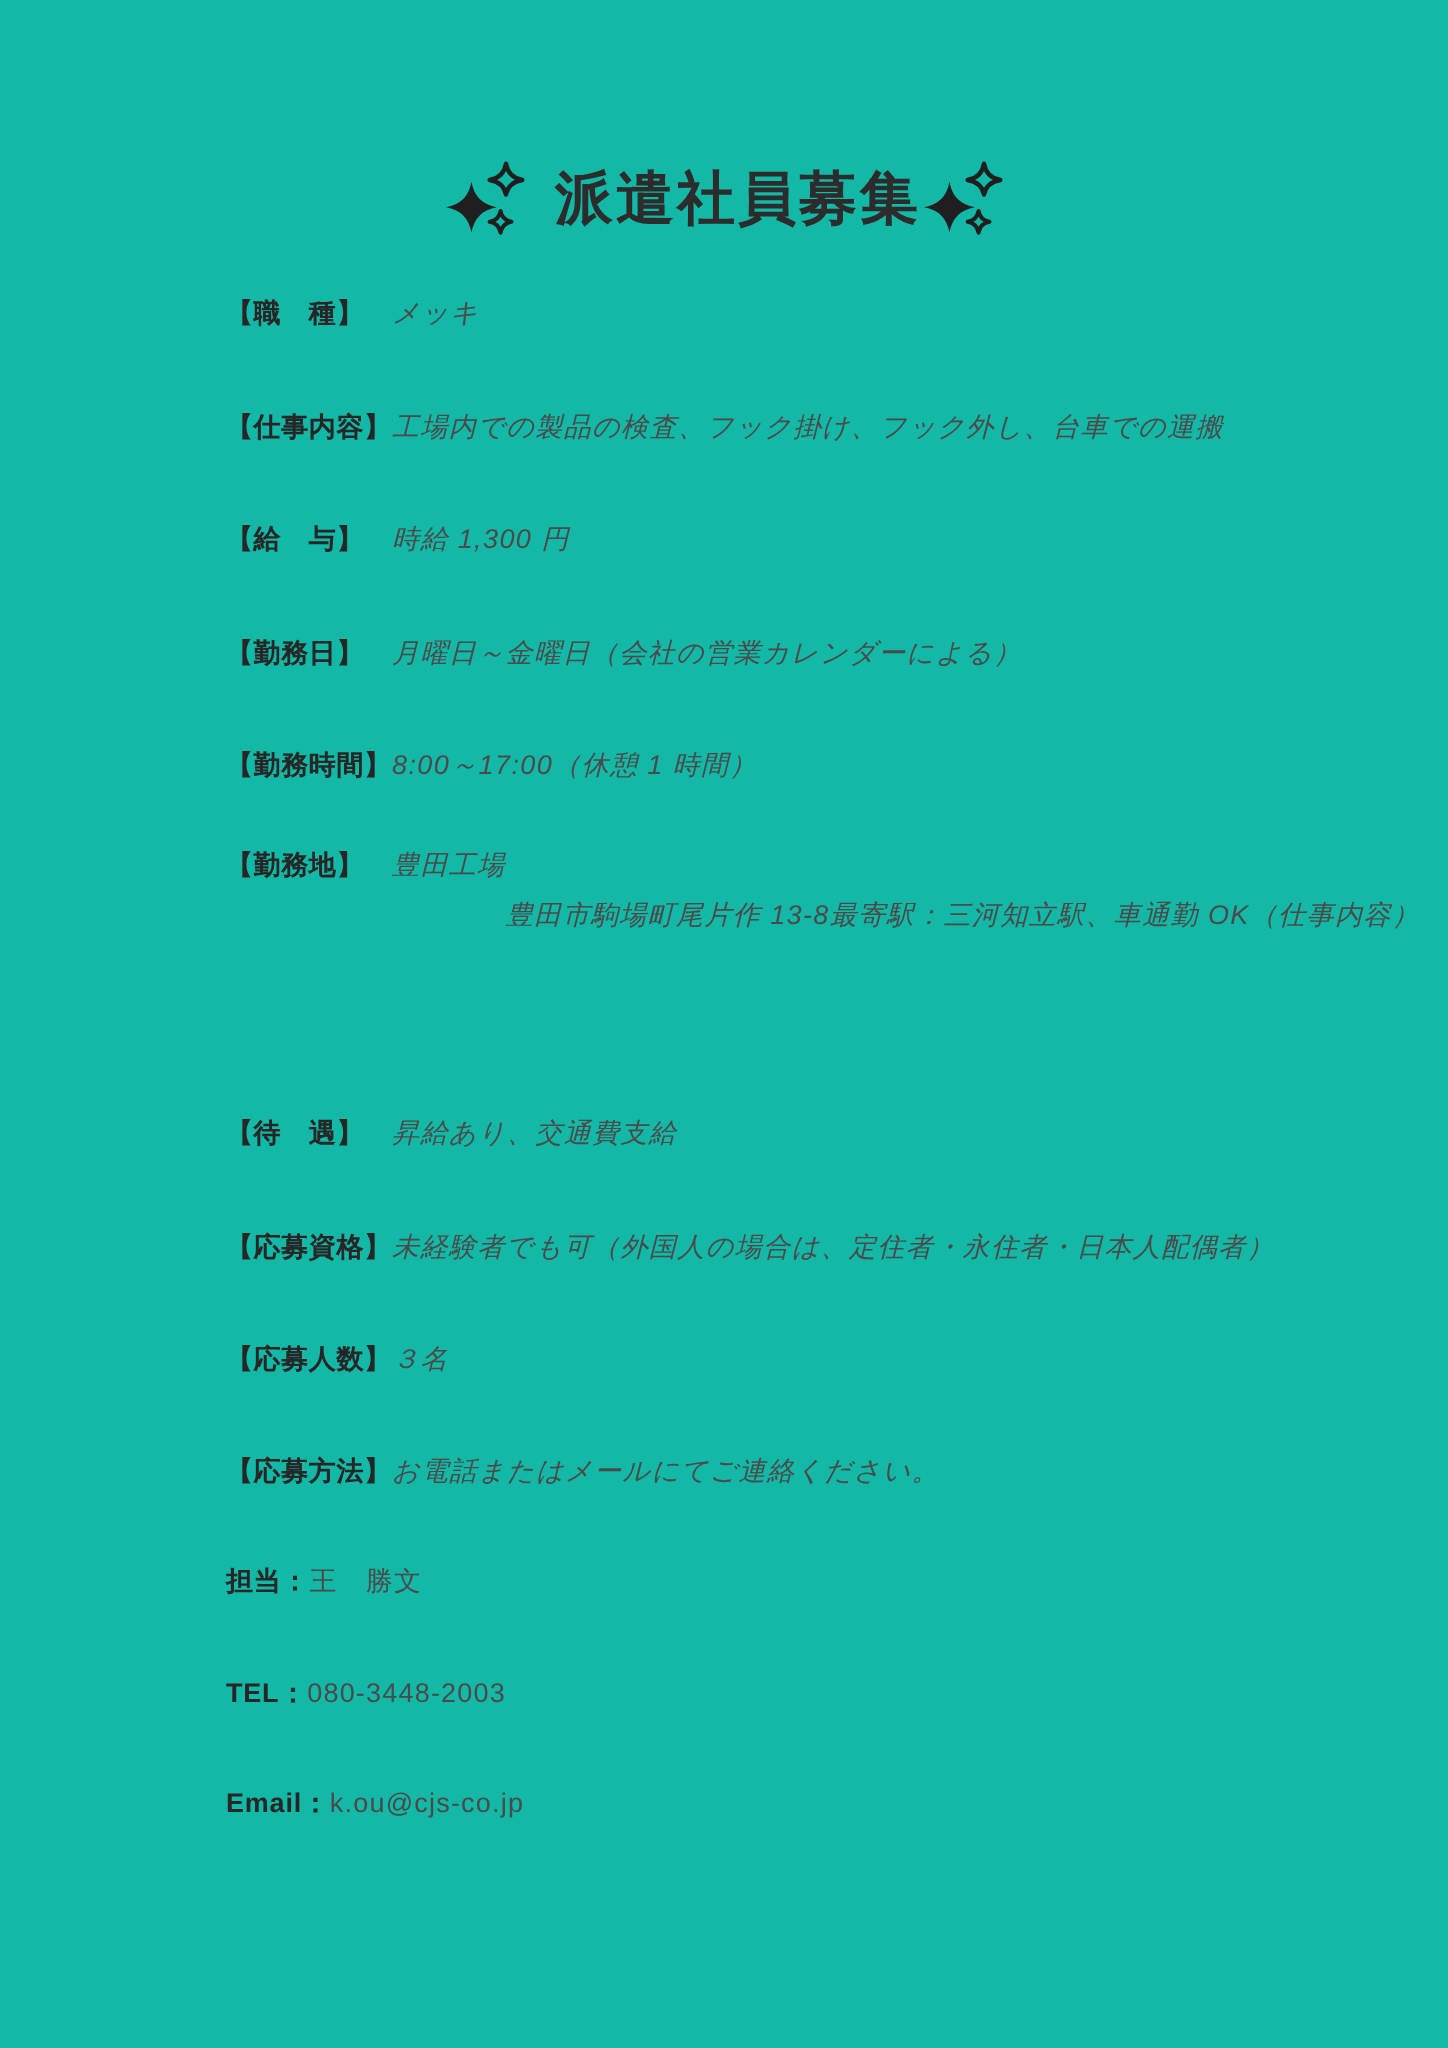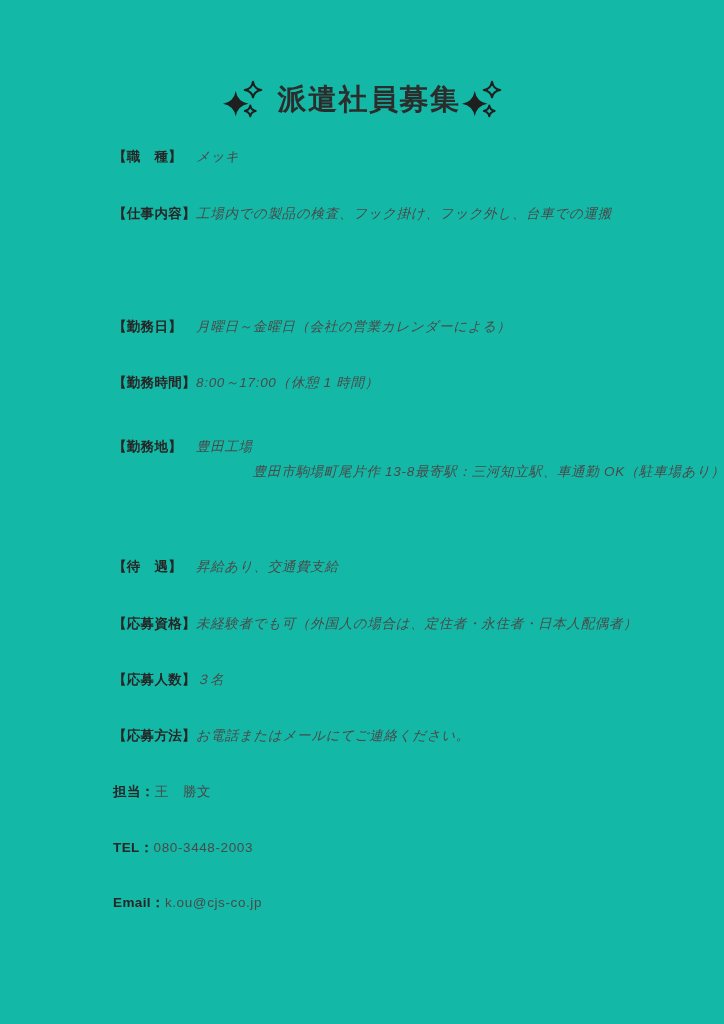--- a/index.html
+++ b/index.html
@@ -107,37 +107,41 @@
   <div class="row" style="top:148px">
     <span class="lbl">【職　種】</span>
     <span class="val">メッキ</span>
   </div>
 
   <div class="row" style="top:205px">
     <span class="lbl">【仕事内容】</span>
     <span class="val">工場内での製品の検査、フック掛け、フック外し、台車での運搬</span>
   </div>
 
+  <div class="row" style="top:261px">
+    <span class="lbl">【給　与】</span>
+    <span class="val">時給 1,300 円</span>
+  </div>
 
   <div class="row" style="top:318px">
     <span class="lbl">【勤務日】</span>
     <span class="val">月曜日～金曜日（会社の営業カレンダーによる）</span>
   </div>
 
   <div class="row" style="top:374px">
     <span class="lbl">【勤務時間】</span>
     <span class="val">8:00～17:00（休憩 1 時間）</span>
   </div>
 
-  <div class="row" style="top:438px">
+  <div class="row" style="top:424px">
     <span class="lbl">【勤務地】</span>
     <div class="val-lines">
       <div class="val">豊田工場</div>
       <div class="val">豊田市駒場町尾片作 13-8</div>
-      <div class="val">最寄駅：三河知立駅、車通勤 OK（駐車場あり）</div>
+      <div class="val">最寄駅：三河知立駅、車通勤 OK（仕事内容）</div>
     </div>
   </div>
 
   <div class="row" style="top:558px">
     <span class="lbl">【待　遇】</span>
     <span class="val">昇給あり、交通費支給</span>
   </div>
 
   <div class="row" style="top:615px">
     <span class="lbl">【応募資格】</span>

